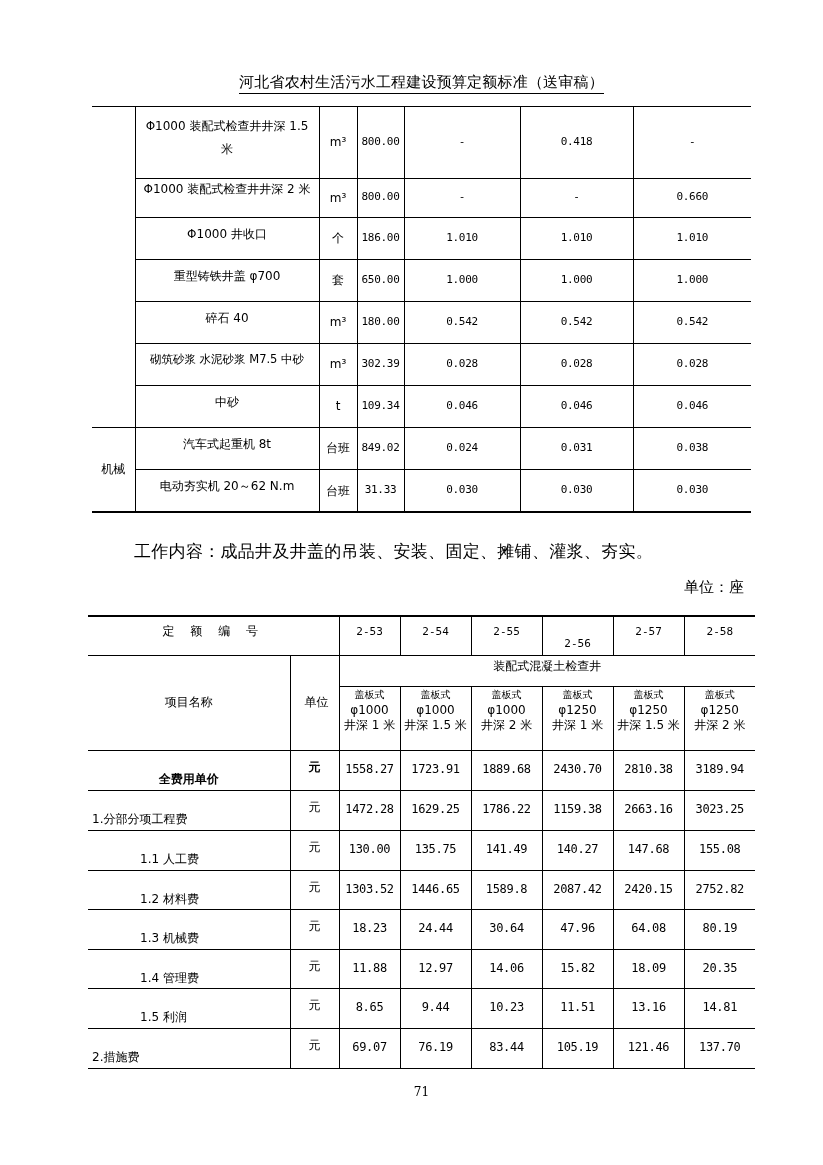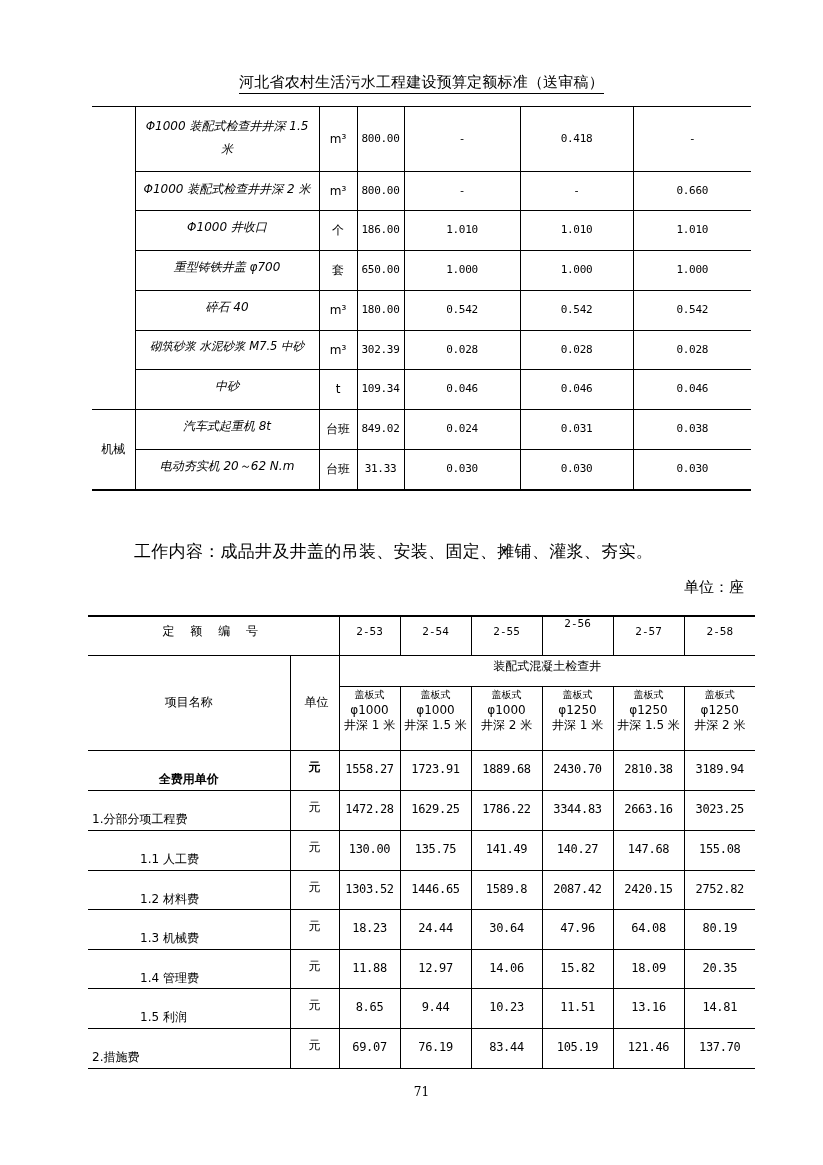--- a/index.html
+++ b/index.html
@@ -15,21 +15,21 @@
 
   table { border-collapse: collapse; position: absolute; table-layout: fixed; }
   td { border: 1px solid #000; padding: 0; text-align: center; vertical-align: middle; font-size: 12px; line-height: 1.35; }
   .num { font-family: "DejaVu Sans Mono", "Liberation Mono", monospace; font-size: 11px; letter-spacing: -0.3px; }
 
   
   #t1 { left: 92px; top: 106px; width: 659px; border-top: 1.5px solid #000; border-bottom: 2.5px solid #000; }
   #t1 td.grp { border-left: none; border-top: none; border-bottom: none; }
   #t1 td.grp.last { border-top: 1px solid #000; }
   #t1 td.lastcol { border-right: none; }
-  #t1 td.name { text-align: center; padding: 4px 3px; vertical-align: top; padding-top: 8px; font-style: italic; }
+  #t1 td.name { text-align: center; padding: 17px 3px; vertical-align: top; padding-top: 8px; }
   #t1 td.name.mid { vertical-align: middle; padding-top: 0; }
   #t1 td.unit { font-size: 12px; }
 
   .work {
     position: absolute; left: 134px; top: 540px; font-size: 17px; letter-spacing: 0.3px;
   }
   .unitline {
     position: absolute; right: 79px; top: 578px; font-size: 15px;
   }
 
@@ -159,21 +159,21 @@
       <col style="width:71px">
       <col style="width:71px">
       <col style="width:71px">
   </colgroup>
   <tbody>
     <tr style="height:39px">
       <td class="firstcol" colspan="2" style="vertical-align:top;padding-top:6px"><span class="spaced">定 额 编 号</span></td>
       <td class="code" style="vertical-align:top;padding-top:8px">2-53</td>
       <td class="code" style="vertical-align:top;padding-top:8px">2-54</td>
       <td class="code" style="vertical-align:top;padding-top:8px">2-55</td>
-      <td class="code" style="vertical-align:top;padding-top:0">2-56</td>
+      <td class="code" style="vertical-align:top;padding-top:20px">2-56</td>
       <td class="code" style="vertical-align:top;padding-top:8px">2-57</td>
       <td class="code lastcol" style="vertical-align:top;padding-top:8px">2-58</td>
     </tr>
     <tr style="height:31px">
       <td class="firstcol" rowspan="2">项目名称</td>
       <td rowspan="2" style="text-align:left;padding-left:14px">单位</td>
       <td class="lastcol" colspan="6" style="vertical-align:top;padding-top:2px">装配式混凝土检查井</td>
     </tr>
     <tr style="height:64px">
       <td class="subhdr" style="vertical-align:top;padding-top:2px">
@@ -217,21 +217,21 @@
       <td class="v num">2430.70</td>
       <td class="v num">2810.38</td>
       <td class="v num lastcol">3189.94</td>
     </tr>
     <tr style="height:40px">
       <td class="firstcol lbl">1.分部分项工程费</td>
       <td class="u">元</td>
       <td class="v num">1472.28</td>
       <td class="v num">1629.25</td>
       <td class="v num">1786.22</td>
-      <td class="v num">3344.83</td>
+      <td class="v num">1159.38</td>
       <td class="v num">2663.16</td>
       <td class="v num lastcol">3023.25</td>
     </tr>
     <tr style="height:40px">
       <td class="firstcol lbl ind">1.1 人工费</td>
       <td class="u">元</td>
       <td class="v num">130.00</td>
       <td class="v num">135.75</td>
       <td class="v num">141.49</td>
       <td class="v num">140.27</td>

